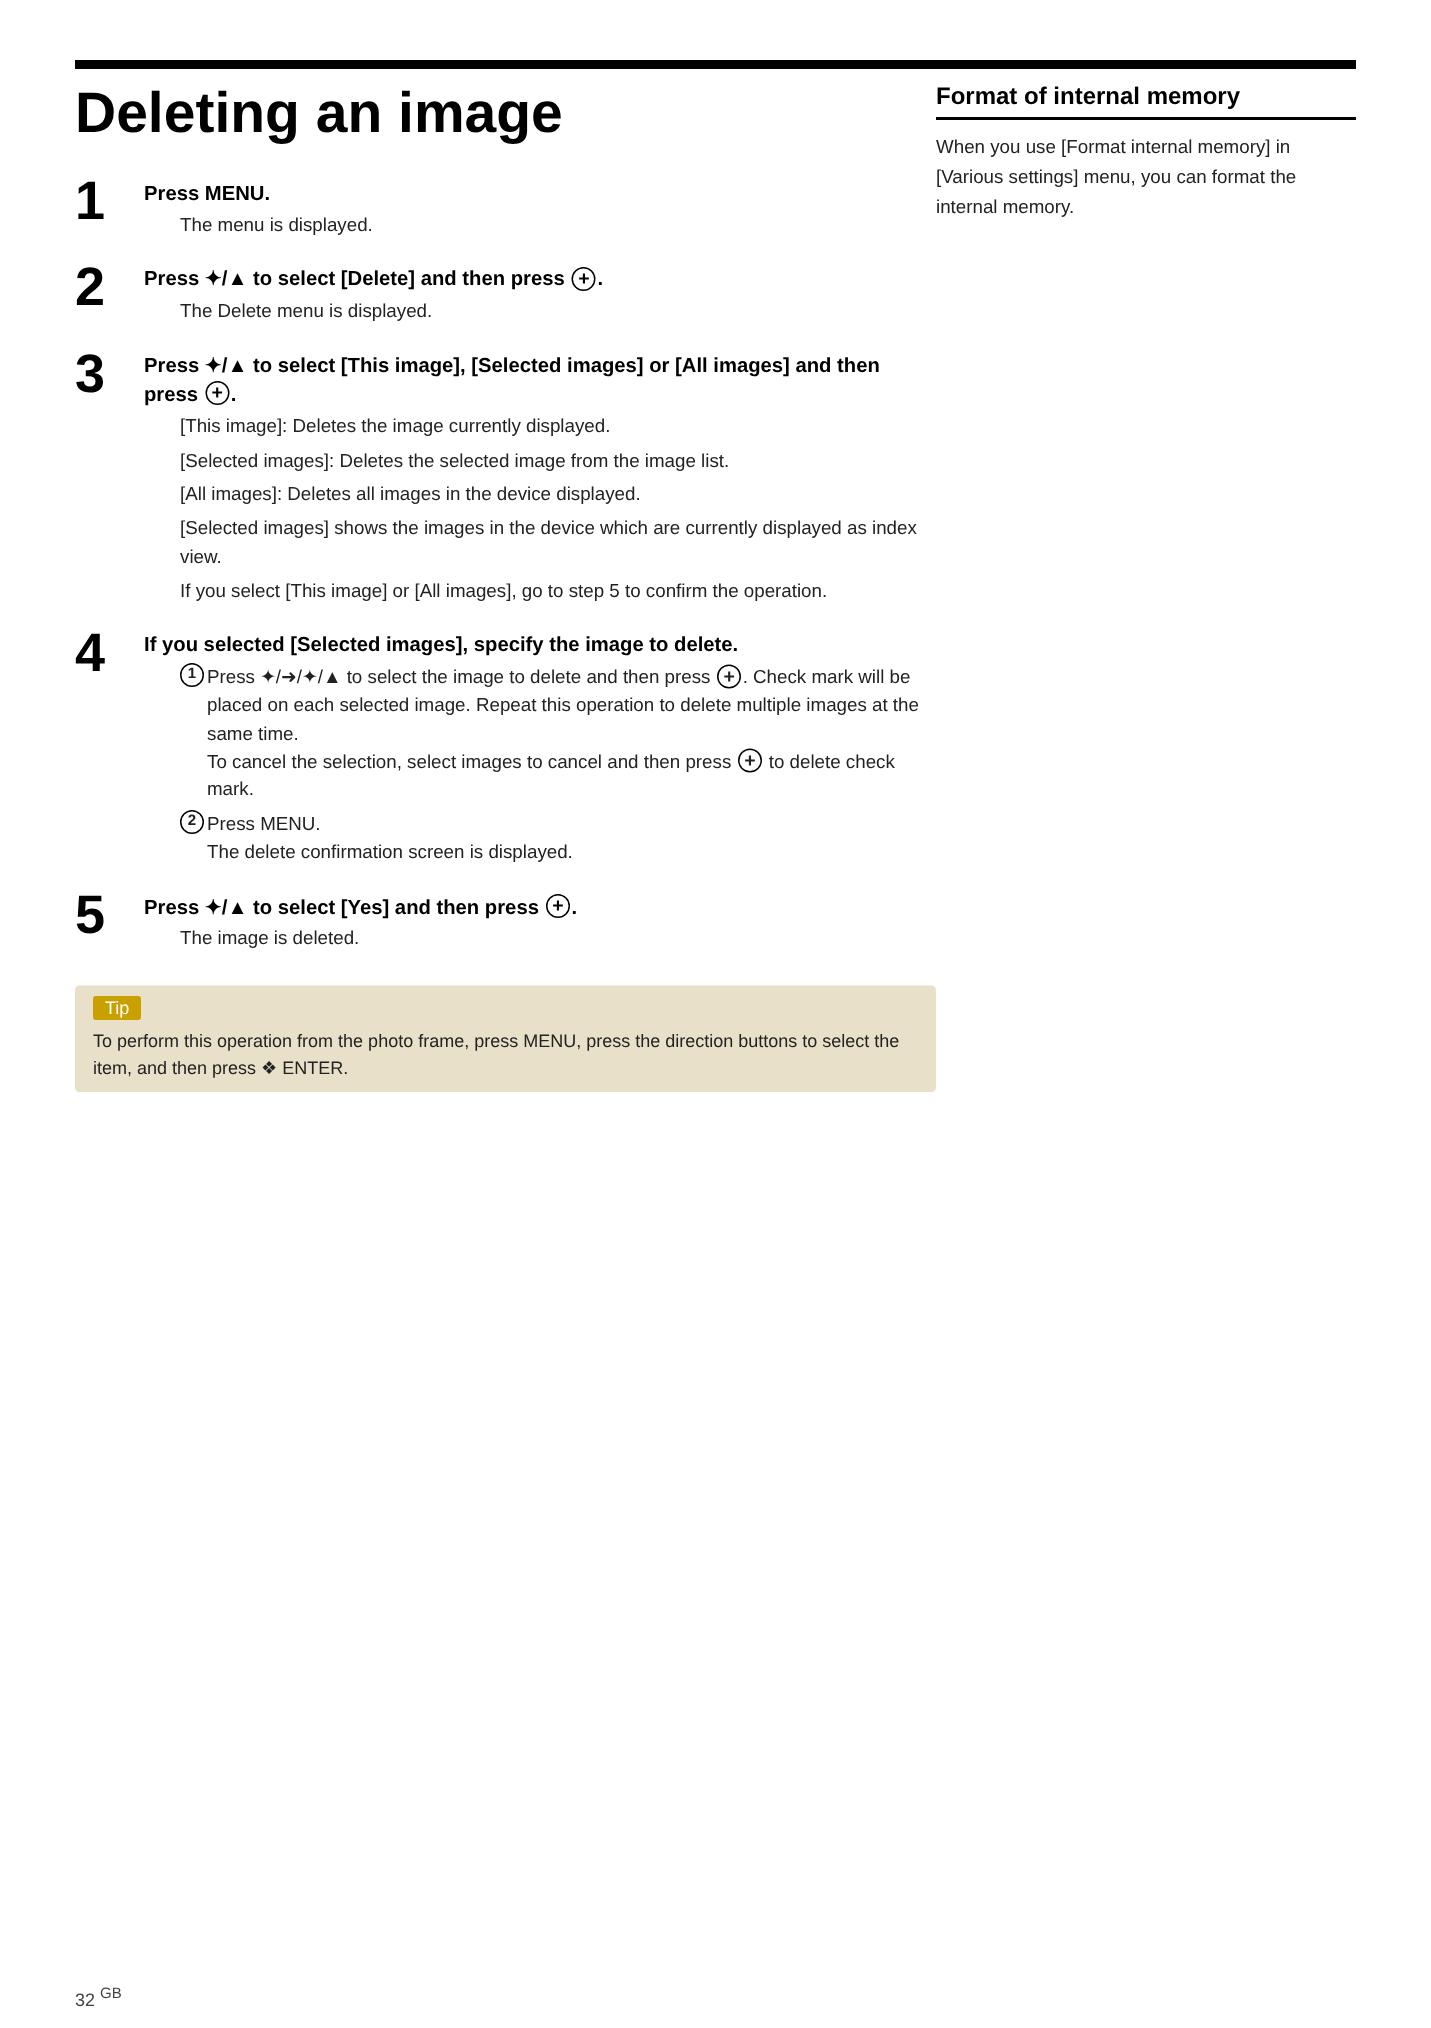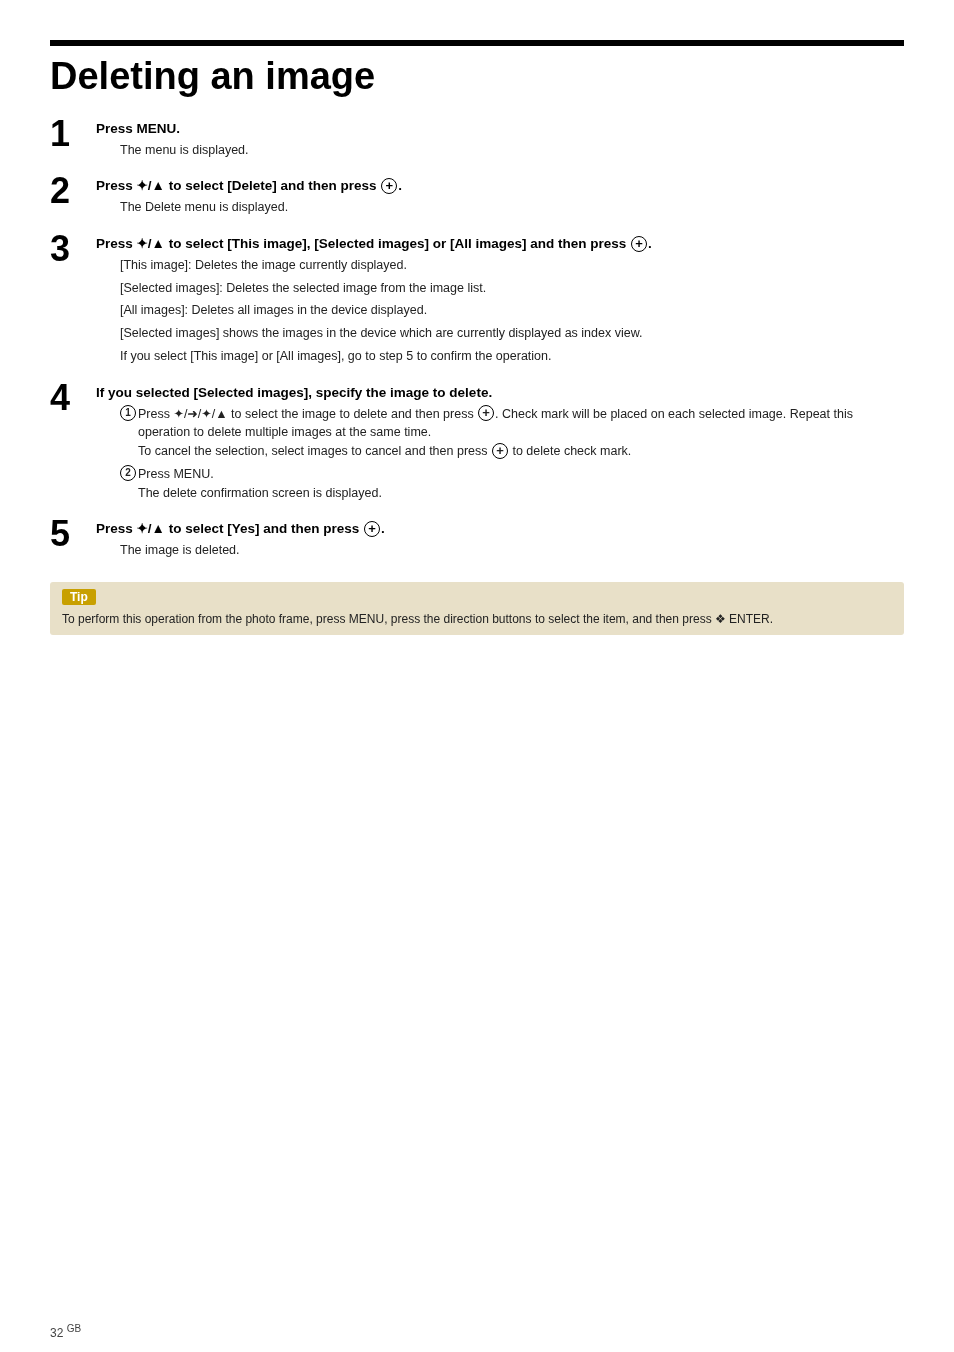--- a/index.html
+++ b/index.html
@@ -104,21 +104,21 @@
       font-weight: bold;
       line-height: 14px;
     }
     .tip-box {
       background: #e8e0c8;
       border-radius: 3px;
       padding: 7px 12px;
       margin-top: 18px;
     }
     .tip-label {
-      font-weight: bold;
+      font-weight: normal;
       font-size: 12px;
       color: #fff;
       background: #c8a000;
       display: inline-block;
       padding: 1px 8px;
       border-radius: 2px;
       margin-bottom: 5px;
     }
     .tip-text {
       font-size: 12px;
@@ -251,20 +251,24 @@
 
       <div class="tip-box">
         <div class="tip-label">Tip</div>
         <div class="tip-text">
           <span>To perform this operation from the photo frame, press MENU, press the direction buttons to select the item, and then press ❖ ENTER.</span>
         </div>
       </div>
 
     </div>
 
+    <div class="right-col">
+      <div class="section-title">Format of internal memory</div>
+      <div class="right-col-body">When you use [Format internal memory] in [Various settings] menu, you can format the internal memory.</div>
+    </div>
 
   </div>
 
   <div class="page-footer">
     <span>32</span>&nbsp;<span style="font-size:10px;vertical-align:super;">GB</span>
   </div>
 
 </div>
 
 </body></html>

